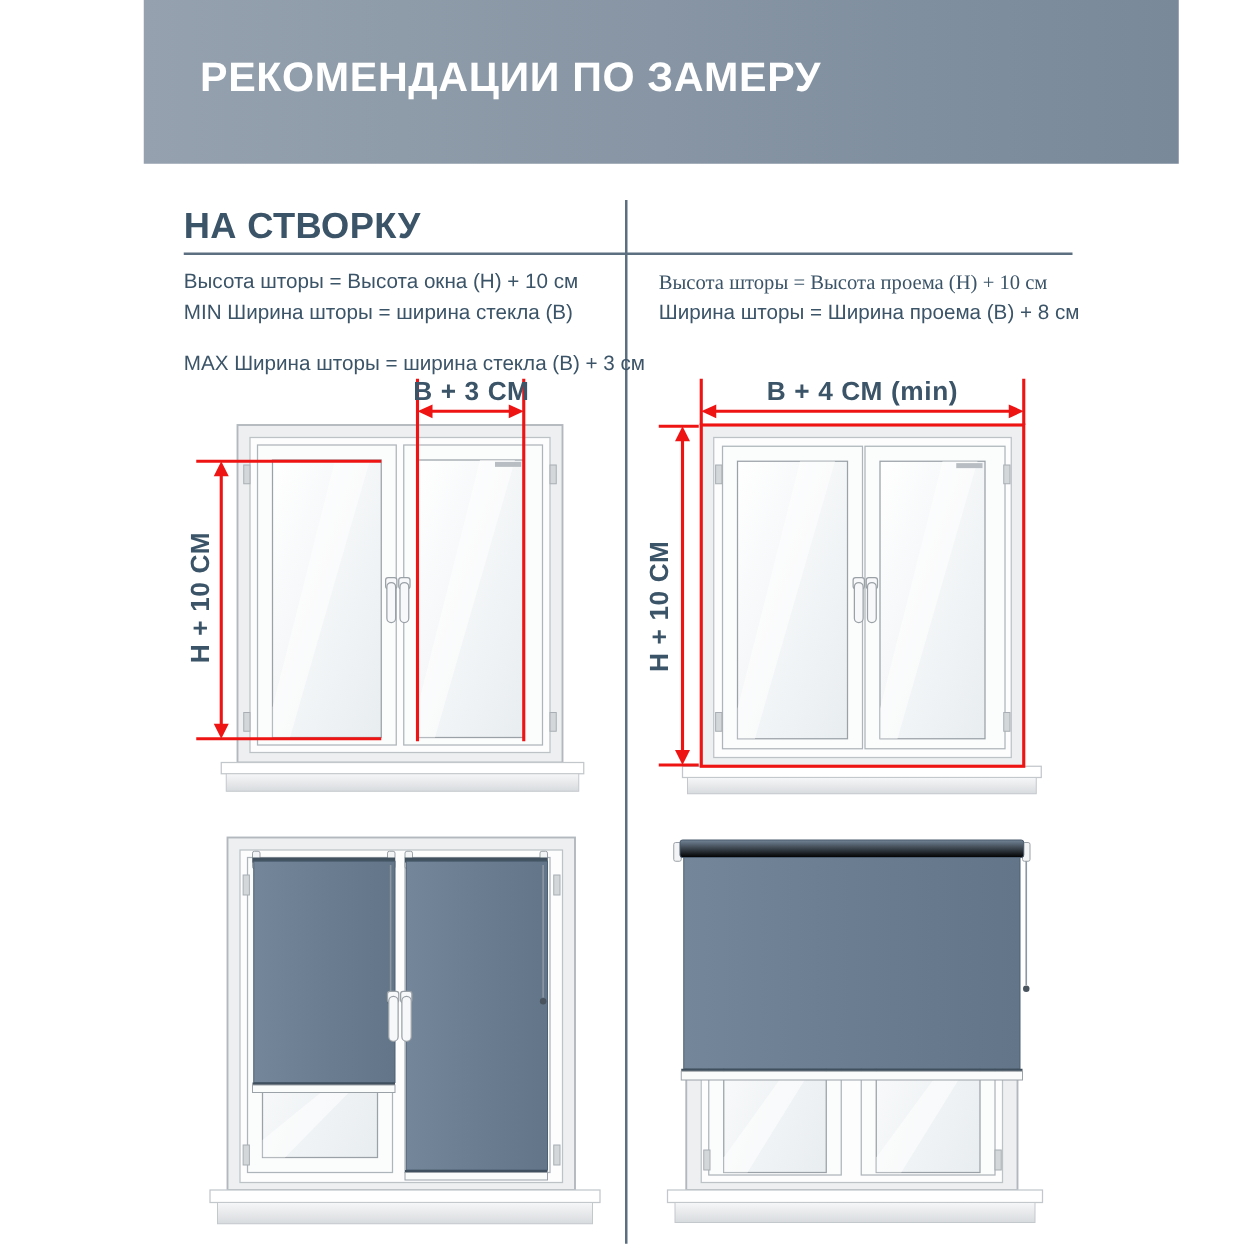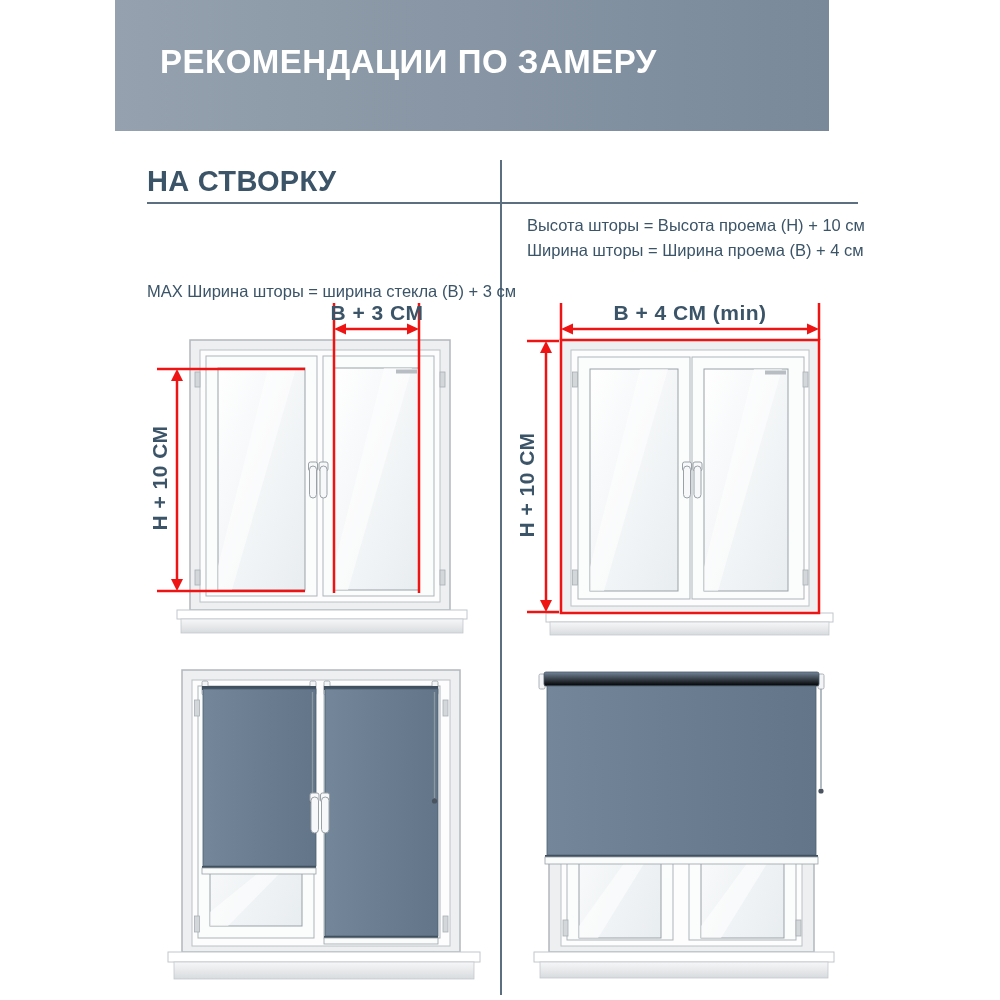--- a/index.html
+++ b/index.html
@@ -3,37 +3,37 @@
 <meta charset="utf-8">
 <style>
   html,body{margin:0;padding:0;background:#fff;}
   .page{
     position:relative;width:1000px;height:1000px;background:#fff;overflow:hidden;
     font-family:"Liberation Sans",sans-serif;
     --accent-red:#ee1414;--text-slate:#3b5468;--divider:#5c6f80;
     --header-bg-left:#95a1ae;--header-bg-right:#79899a;
   }
   .banner{
-    position:absolute;left:115px;top:0;width:714px;height:131px;
+    position:absolute;left:115px;top:0;width:828px;height:131px;
     background:linear-gradient(90deg,var(--header-bg-left),var(--header-bg-right));
     display:flex;align-items:center;
   }
   .banner h1{
     margin:0 0 8px 45px;font-size:33px;font-weight:bold;color:#ffffff;letter-spacing:.5px;
   }
   .divider-v{position:absolute;left:500px;top:160px;width:2px;height:835px;background:var(--divider);}
   .col-heading{position:absolute;margin:0;font-size:29px;font-weight:bold;color:var(--text-slate);letter-spacing:.3px;}
   #heading-sash{left:147px;top:165px;text-align:center;}
   #heading-opening{left:531px;top:165px;}
   .rule{position:absolute;top:202px;height:2px;background:var(--divider);}
   #rule-sash{left:147px;width:354px;}
   #rule-opening{left:501px;width:357px;}
   .formula{position:absolute;margin:0;font-size:16.5px;line-height:25px;color:var(--text-slate);}
   #f-s0{left:147px;top:213px;} #f-s1{left:147px;top:238px;} #f-s2{left:147px;top:263px;margin-top:16px;}
-  #f-o0{left:527px;top:213px;} #f-o1{left:527px;top:238px;}
+  #f-o0{left:527px;top:213px;font-family:Liberation Serif, serif;} #f-o1{left:527px;top:238px;}
   svg.illus{position:absolute;display:block;}
   #svg-sash{left:140px;top:293px;}
   #svg-opening{left:495px;top:293px;}
   #svg-blind-sash{left:160px;top:660px;}
   #svg-blind-opening{left:515px;top:660px;}
   
   .win-wall{fill:#edeff1;stroke:#b2b8bd;stroke-width:1.5;}
   .win-frame{fill:#fdfdfe;stroke:#bcc2c6;stroke-width:1;}
   .win-sash{fill:#fbfcfc;stroke:#aeb5ba;stroke-width:1;}
   .win-glass{fill:url(#g-glass);stroke:#9aa1a7;stroke-width:1;}
@@ -85,25 +85,27 @@
   </svg>
 
   <header class="banner">
     <h1>РЕКОМЕНДАЦИИ ПО ЗАМЕРУ</h1>
   </header>
 
   <div class="divider-v"></div>
 
   <h2 class="col-heading" id="heading-sash">НА СТВОРКУ</h2>
   <div class="rule" id="rule-sash"></div>
+  <p class="formula" id="f-s0">Высота шторы = Высота окна (Н) + 10 см</p>
+  <p class="formula" id="f-s1">MIN Ширина шторы = ширина стекла (В)</p>
   <p class="formula" id="f-s2">MAX Ширина шторы = ширина стекла (В) + 3 см</p>
 
   <div class="rule" id="rule-opening"></div>
   <p class="formula" id="f-o0">Высота шторы = Высота проема (Н) + 10 см</p>
-  <p class="formula" id="f-o1">Ширина шторы = Ширина проема (В) + 4 см</p>
+  <p class="formula" id="f-o1">Ширина шторы = Ширина проема (В) + 8 см</p>
 
   <svg class="illus" id="svg-sash" width="345" height="347" viewBox="140 293 345 347">
     <g>
       <rect class="win-wall" x="190" y="340" width="260" height="270"></rect>
       <rect class="win-frame" x="200" y="350" width="240" height="252"></rect>
       <rect class="win-sash" x="206" y="356" width="111" height="240"></rect>
       <rect class="win-sash" x="323" y="356" width="111" height="240"></rect>
       <rect class="win-glass" x="218" y="368" width="87" height="222"></rect>
       <rect class="win-glass" x="334" y="368" width="85" height="222"></rect>
       <polygon class="glass-streak" points="268,368 296,368 232,590 218,590 218,566"></polygon>

